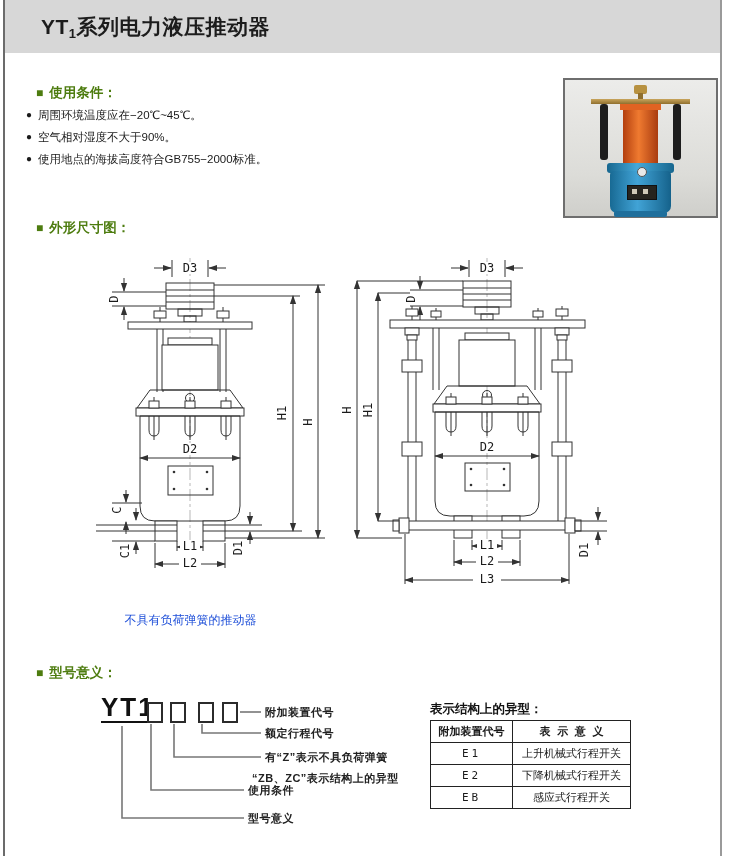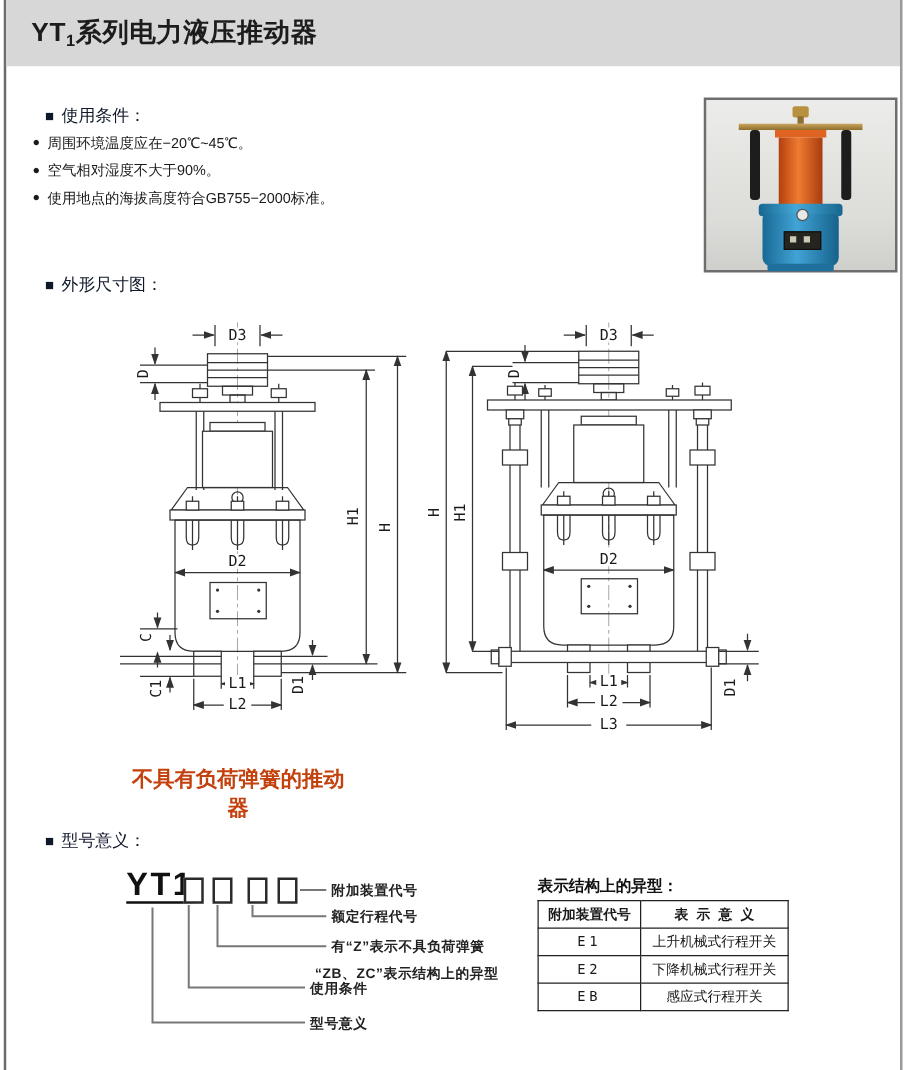--- a/index.html
+++ b/index.html
@@ -2,24 +2,24 @@
 <html><head>
 <meta charset="utf-8">
 <style>
   html,body{margin:0;padding:0;background:#fff;}
   .page{position:relative;width:729px;height:856px;background:#ffffff;overflow:hidden;
         font-family:"Liberation Sans",sans-serif;color:#1a1a1a;}
   .edge{position:absolute;top:0;height:856px;}
   .edge.left{left:3px;width:2px;background:#6b6b6b;}
   .edge.right{left:720px;width:2px;background:#9a9a9a;}
   .header{position:absolute;left:5px;top:0;width:715px;height:53px;background:#d7d7d7;
-          line-height:53px;padding-left:20px;box-sizing:border-box;}
+          line-height:53px;padding-left:36px;box-sizing:border-box;}
   .header .t{font-size:21px;font-weight:bold;color:#1c1c1c;letter-spacing:0.5px;}
   .header .sub{font-size:13px;vertical-align:-4px;}
-  .sec-head{position:absolute;font-size:13.5px;font-weight:normal;color:#0f172a;}
+  .sec-head{position:absolute;font-size:13.5px;font-weight:bold;color:#4d7c0f;}
   .sec-head .mk{margin-right:6px;font-size:12px;}
   .usage-list{position:absolute;left:26px;top:104px;width:530px;list-style:none;margin:0;padding:0;}
   .usage-list li{height:22px;line-height:22px;font-size:11.5px;white-space:nowrap;}
   .usage-list .bl{margin-right:6px;font-size:10px;vertical-align:1px;}
   
   .photo{position:absolute;left:563px;top:78px;width:155px;height:140px;border:2px solid #6e6e6e;
          box-sizing:border-box;background:linear-gradient(180deg,#ececea 0%,#dcdcd8 70%,#cfcfcb 100%);}
   .photo div{position:absolute;}
   .ph-cap{left:69px;top:5px;width:13px;height:9px;background:#b79140;border-radius:2px;}
   .ph-capstem{left:73px;top:13px;width:5px;height:6px;background:#8f6f2e;}
@@ -35,21 +35,21 @@
   .ph-d1{left:67px;top:109px;width:5px;height:5px;background:#cfc9b8;}
   .ph-d2{left:78px;top:109px;width:5px;height:5px;background:#cfc9b8;}
   .ph-base{left:49px;top:131px;width:53px;height:6px;background:#1f6f9c;border-radius:2px;}
   
   svg.draw{position:absolute;left:62px;top:250px;}
   svg.draw .dim{fill:#1a1a1a;stroke:none;font:12px "DejaVu Sans Mono",monospace;text-anchor:middle;}
   svg.draw .wb{fill:#ffffff;stroke:none;}
   svg.draw .wf{fill:#ffffff;}
   svg.draw .dot{fill:#333;stroke:none;}
   svg.draw .cl{stroke:#999;stroke-width:0.7;stroke-dasharray:12 3 3 3;}
-  .caption{position:absolute;top:612px;width:185px;text-align:center;font-size:17px;font-weight:bold;color:#c2410c;}
+  .caption{position:absolute;top:612px;width:185px;text-align:center;font-size:12px;font-weight:normal;color:#1d4ed8;}
   
   .model{position:absolute;left:95px;top:690px;width:350px;height:150px;}
   .model .code{position:absolute;left:6px;top:4px;font-size:26px;font-weight:bold;letter-spacing:2px;
                border-bottom:2px solid #111;line-height:1;padding-bottom:1px;color:#111;}
   .model .box{position:absolute;top:12px;width:12px;height:17px;border:2px solid #2b2b2b;background:#fff;}
   .model svg{position:absolute;left:0;top:0;}
   .model .lbl{position:absolute;font-size:11px;font-weight:bold;color:#222;white-space:nowrap;letter-spacing:0.5px;}
   
   .acc-title{position:absolute;left:430px;top:701px;font-size:12.5px;font-weight:bold;color:#111;}
   table.acc{position:absolute;left:430px;top:720px;border-collapse:collapse;background:#fff;}

